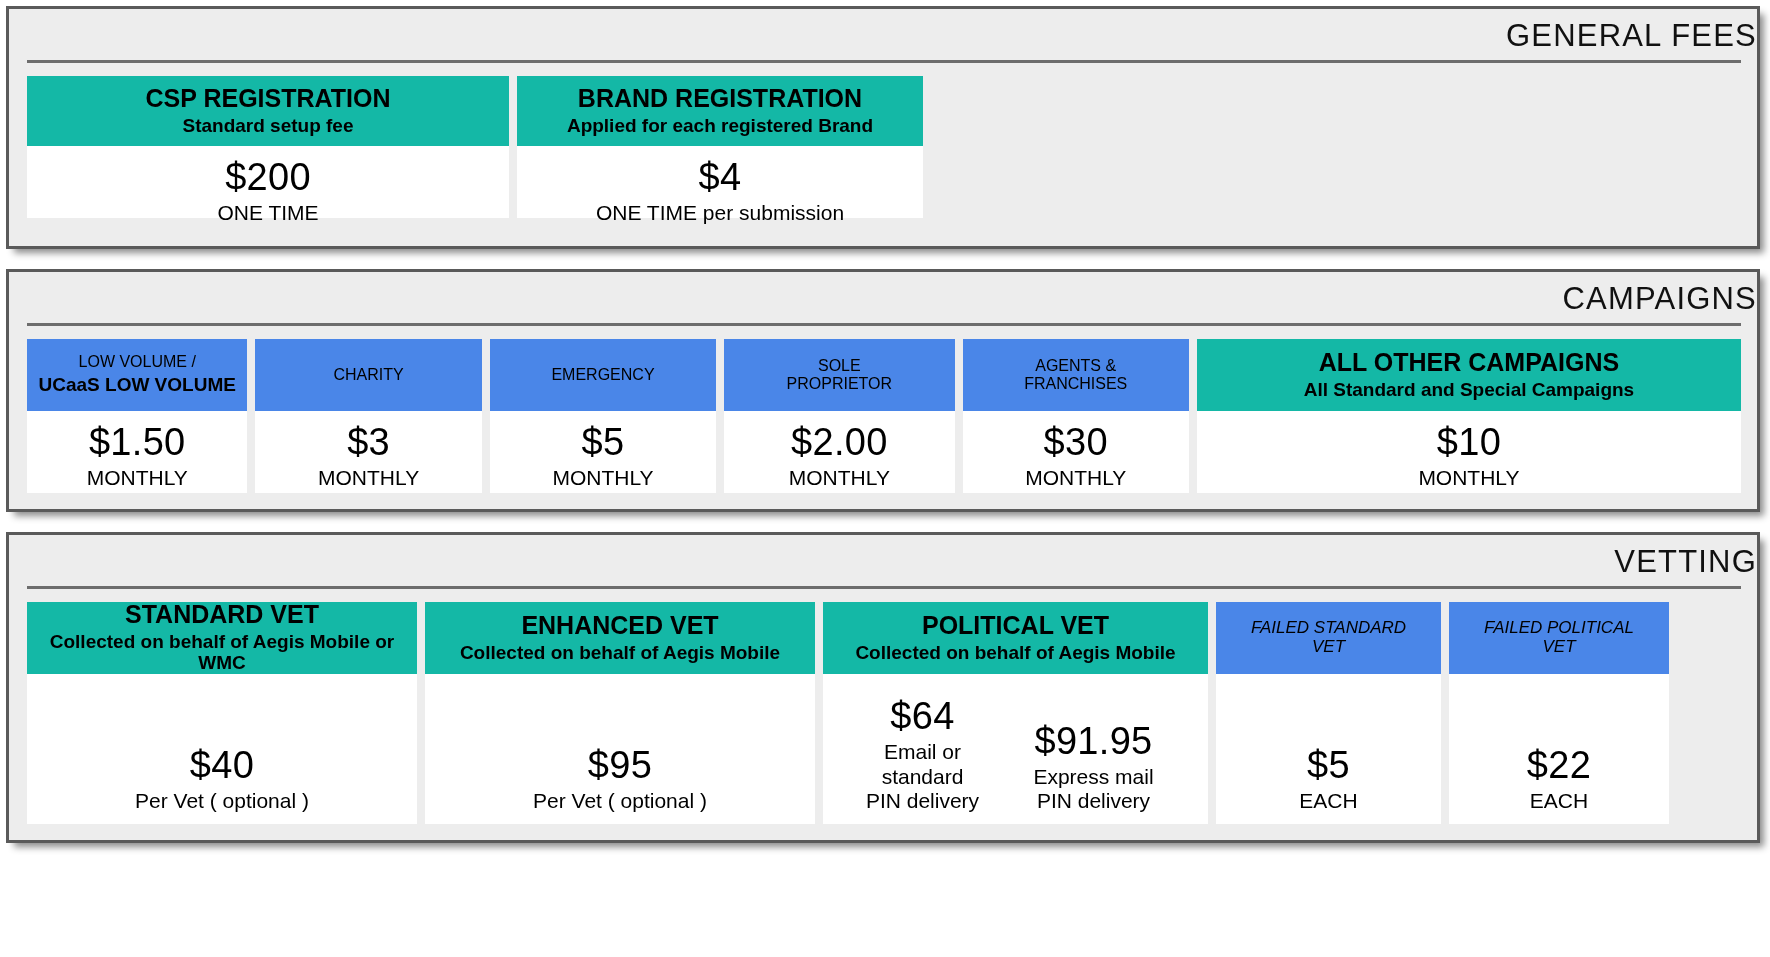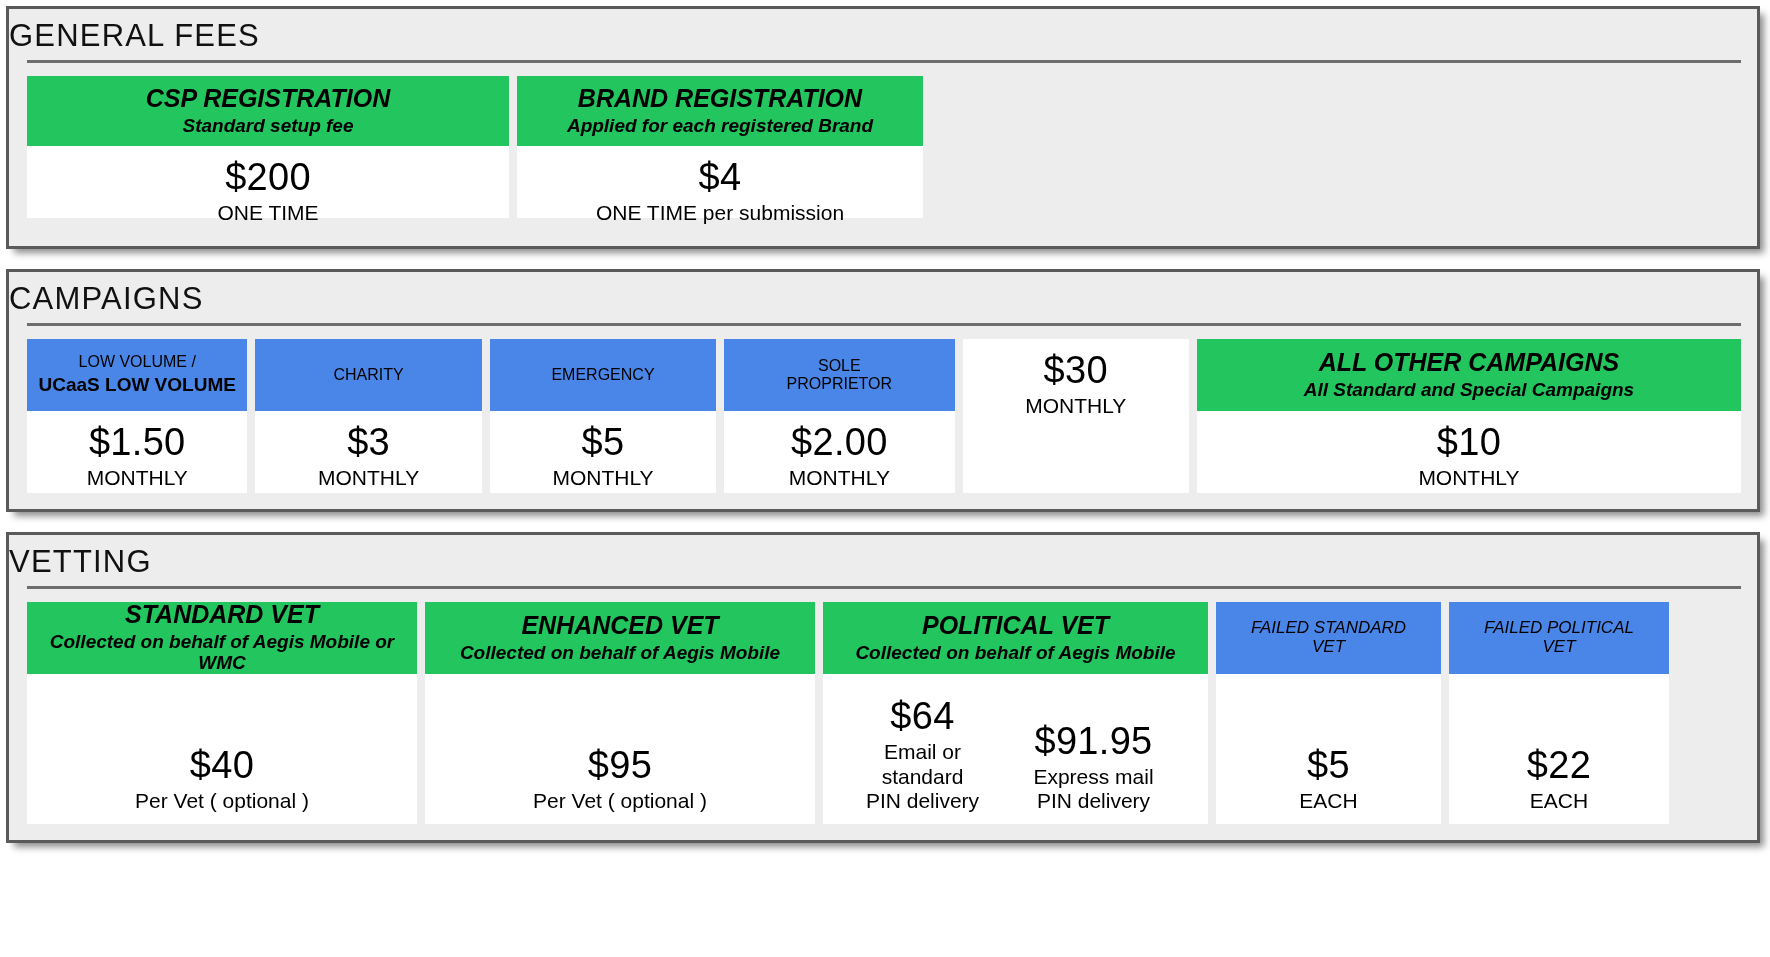--- a/index.html
+++ b/index.html
@@ -29,21 +29,21 @@
     background: #ededed;
     border: 3px solid #5a5a5a;
     box-shadow: 6px 6px 7px -2px rgba(0,0,0,0.45);
     box-sizing: border-box;
     display: flex;
     flex-direction: column;
     padding: 0;
   }
 
   .panel-title {
-    text-align: left;
+    text-align: right;
     font-family: "Liberation Sans", sans-serif;
     font-size: 31px;
     font-weight: 400;
     letter-spacing: 1.2px;
     color: #111;
     padding: 9px 0 6px 0;
   }
 
   .panel-rule {
     height: 0;
@@ -70,21 +70,21 @@
 
   .card-head {
     display: flex;
     flex-direction: column;
     align-items: center;
     justify-content: center;
     box-sizing: border-box;
     padding: 6px 6px 7px 6px;
     text-align: center;
   }
-  .card-head.orange { background: #22c55e; font-style: italic; }
+  .card-head.orange { background: #14b8a6; }
   .card-head.blue   { background: #4a86e8; }
 
   .card-head-title {
     color: #000;
     font-weight: bold;
     line-height: 1.08;
   }
   .card-head-title.big    { font-size: 25px; }
   .card-head-title.medium { font-size: 16px; font-weight: normal; }
   .card-head-title.small  { font-size: 17px; font-weight: normal; font-style: italic; }
@@ -232,20 +232,23 @@
         </div>
         <div class="card-body">
           <div class="price-block">
             <div class="price">$2.00</div>
             <div class="price-note">MONTHLY</div>
           </div>
         </div>
       </div>
 
       <div class="card" style="width:228px;">
+        <div class="card-head blue">
+          <div class="card-head-title medium" style="max-width:140px;">AGENTS &amp; FRANCHISES</div>
+        </div>
         <div class="card-body">
           <div class="price-block">
             <div class="price">$30</div>
             <div class="price-note">MONTHLY</div>
           </div>
         </div>
       </div>
 
       <div class="card" style="width:548px;">
         <div class="card-head orange">

